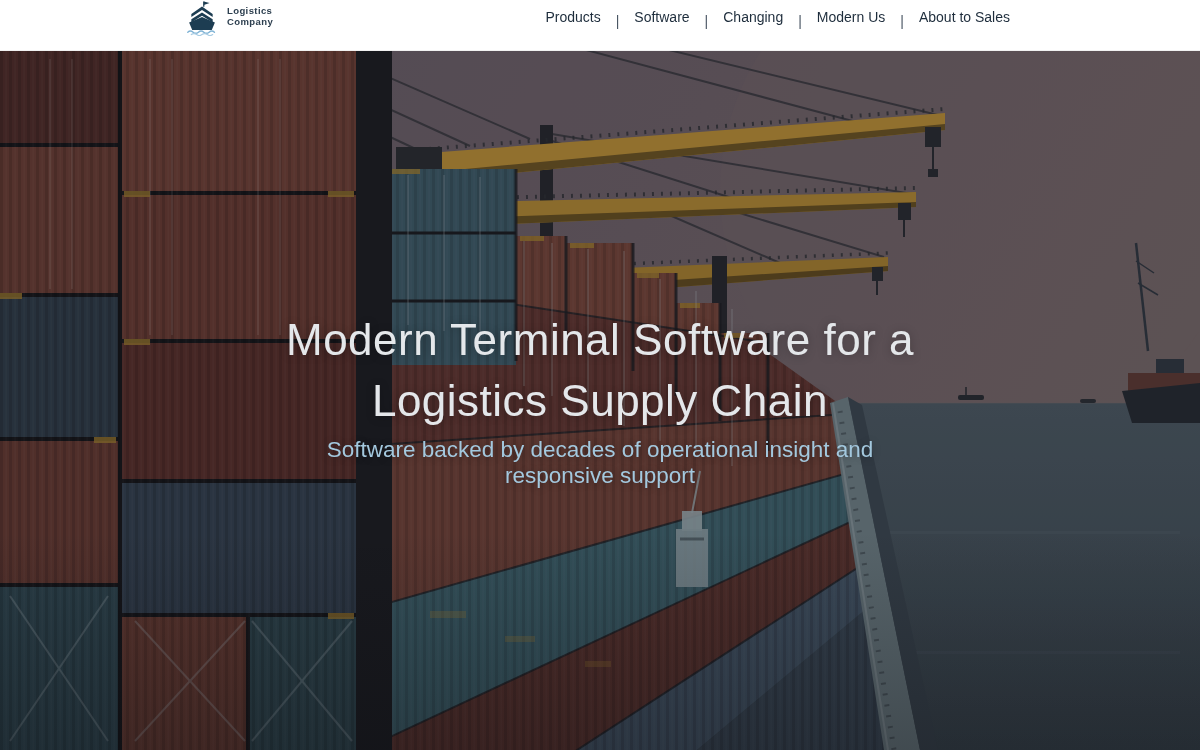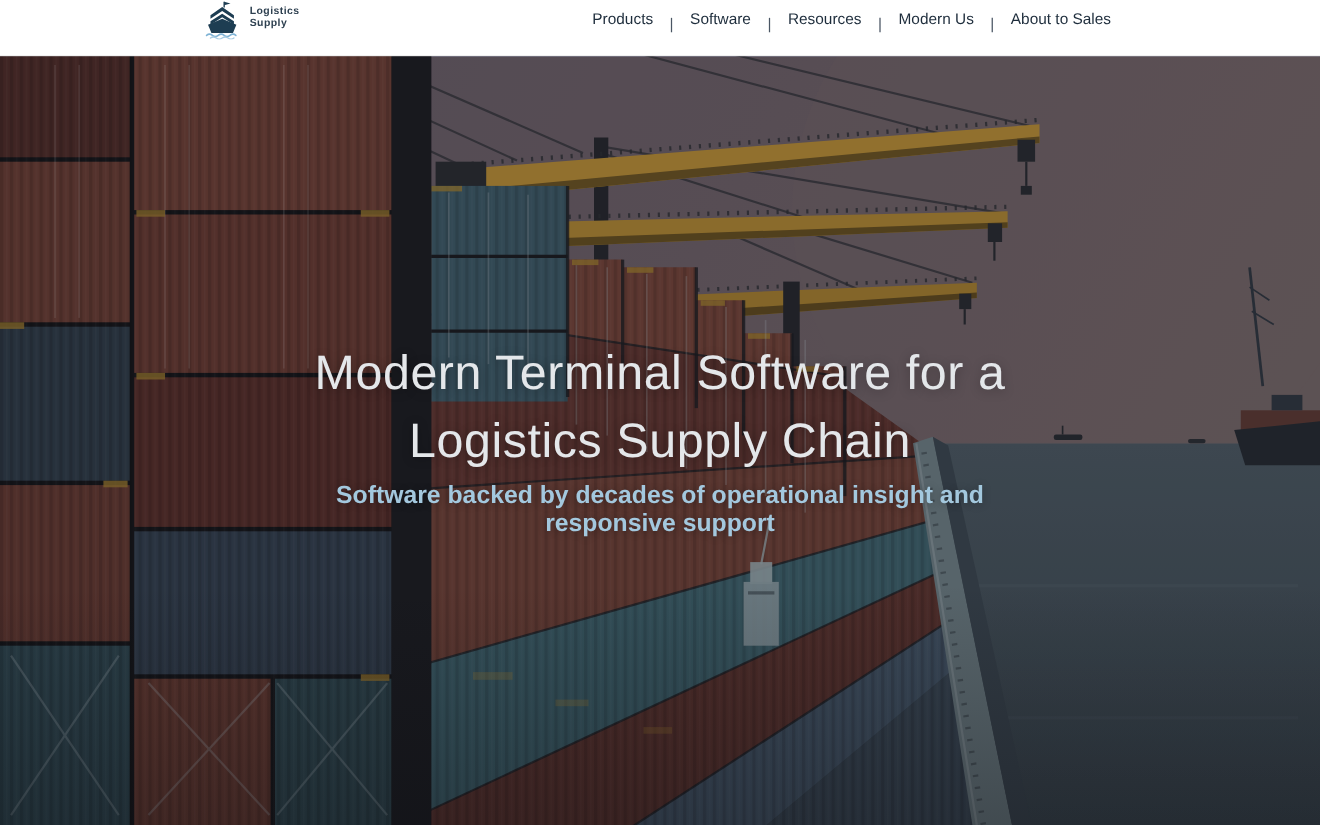--- a/index.html
+++ b/index.html
@@ -26,49 +26,49 @@
   .hero-bg svg{ display:block; width:100%; height:100%; }
   .hero-copy{
     position:absolute; left:0; right:0; top:258px; text-align:center; z-index:3;
   }
   .hero-copy h1{
     font-size:44px; font-weight:400; line-height:61px; letter-spacing:.5px;
     color:#e4e7ea; text-shadow:0 1px 10px rgba(0,0,0,.25);
   }
   .hero-copy p{
     margin:6px auto 0; max-width:640px;
-    font-size:22.5px; font-weight:700; line-height:26px;
+    font-size:22.5px; font-weight:400; line-height:26px;
     color:#a3c8de; text-shadow:0 1px 8px rgba(0,0,0,.25);
   }
 </style>
 </head>
 <body>
 
 <header class="site-header">
   <a class="logo">
     <svg width="32" height="37" viewBox="0 0 36 40">
       <line x1="20" y1="2" x2="20" y2="8" stroke="#1d3d52" stroke-width="1.4"></line>
       <polygon points="20,2 26.5,3.8 20,5.8" fill="#1d3d52"></polygon>
       <path d="M6,16 L18,7.5 L30,16 L30,19.5 L18,11.5 L6,19.5 Z" fill="#1d3d52"></path>
       <path d="M6,22 L18,14.5 L30,22 L30,25.5 L18,18 L6,25.5 Z" fill="#1d3d52"></path>
       <path d="M3.5,25.5 L18,19.5 L32.5,25.5 L29,34 L7,34 Z" fill="#1d3d52"></path>
       <path d="M2,36.5 q3,-2.6 6,0 t6,0 t6,0 t6,0 t6,0" fill="none" stroke="#7fb3d5" stroke-width="1.6" stroke-linecap="round"></path>
       <path d="M6,39.2 q3,-2.2 6,0 t6,0 t6,0 t6,0" fill="none" stroke="#a9cde4" stroke-width="1.4" stroke-linecap="round"></path>
     </svg>
     <span class="logo-text">
       <span>Logistics</span>
-      <span>Supply</span>
+      <span>Company</span>
     </span>
   </a>
   <nav class="main-nav">
     <a>Products</a>
     <span class="sep">|</span>
     <a>Software</a>
     <span class="sep">|</span>
-    <a>Resources</a>
+    <a>Changing</a>
     <span class="sep">|</span>
     <a>Modern Us</a>
     <span class="sep">|</span>
     <a>About to Sales</a>
   </nav>
 </header>
 
 <section class="hero">
   <div class="hero-bg">
   <svg viewBox="0 0 1200 699" preserveAspectRatio="none">

